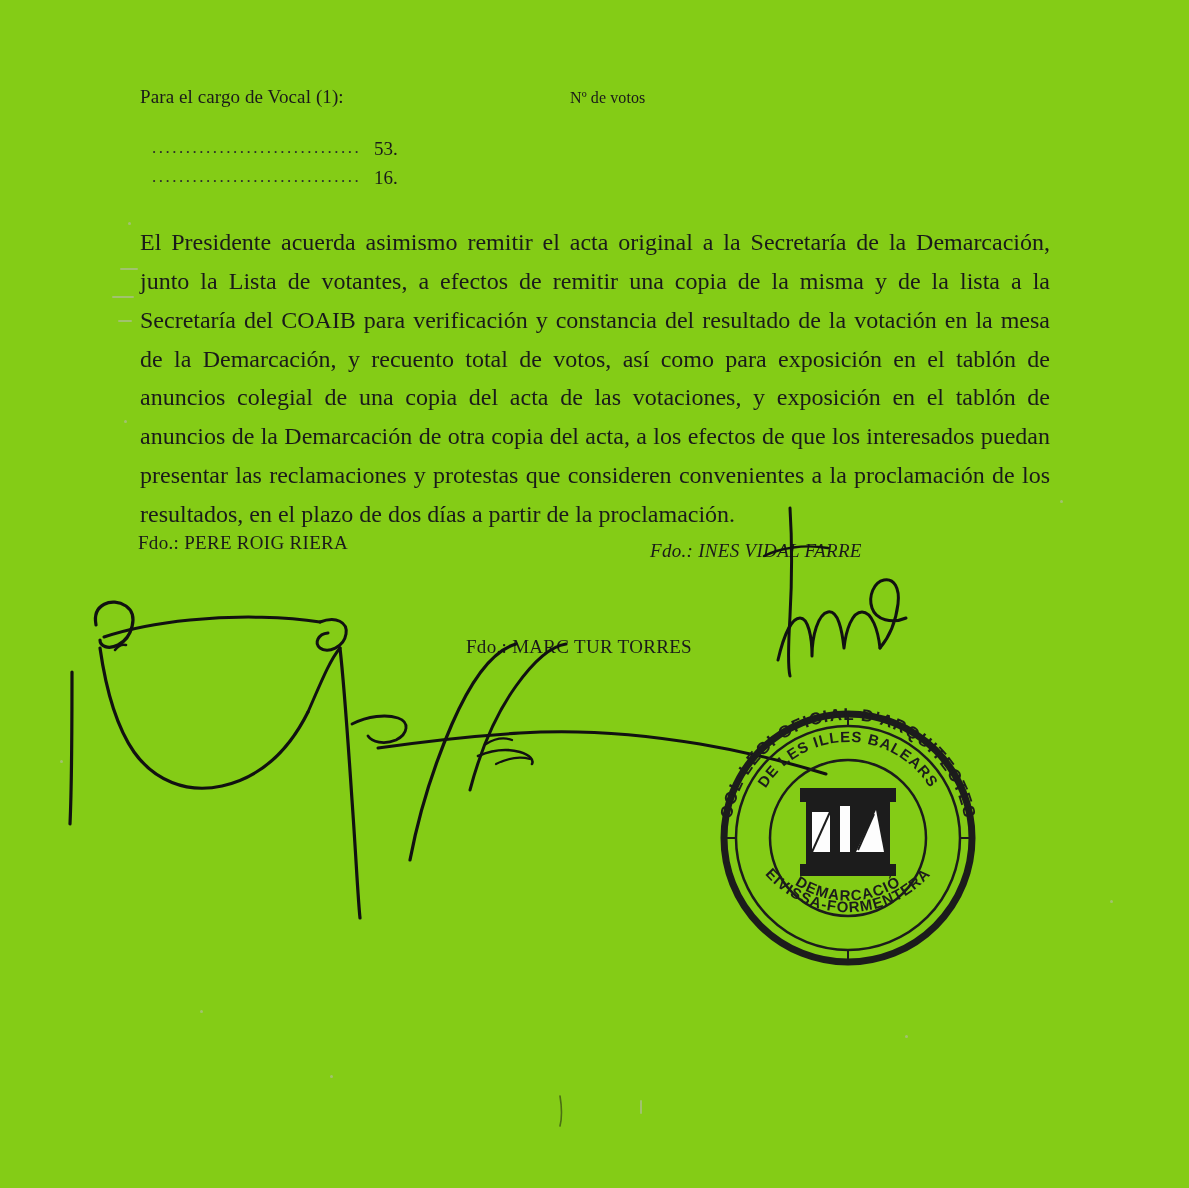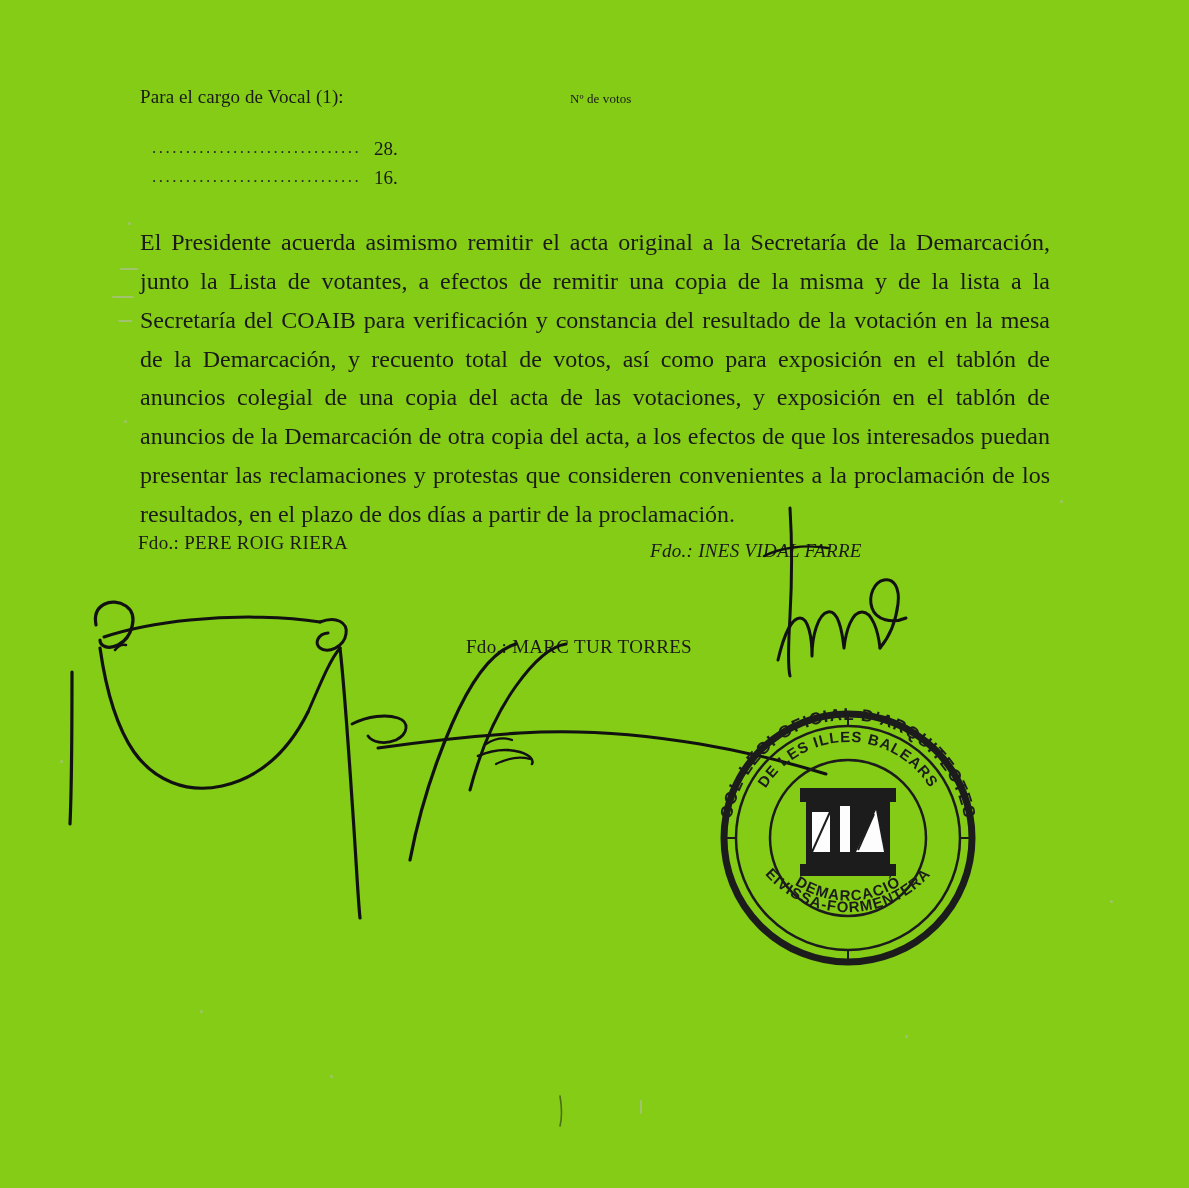--- a/index.html
+++ b/index.html
@@ -31,21 +31,21 @@
     width: 920px;
   }
 
   .heading-row {
     display: flex;
     align-items: baseline;
     font-size: 19px;
     letter-spacing: .1px;
   }
   .heading-left { width: 430px; }
-  .heading-right { font-size: 13px; }
+  .heading-right { font-size: 16px; }
 
   .candidates {
     margin-top: 26px;
     font-size: 19px;
     line-height: 1.55;
   }
   .cand-row {
     display: flex;
     align-items: baseline;
     white-space: nowrap;
@@ -106,21 +106,21 @@
   <div class="doc-body">
 
     <div class="heading-row">
       <div class="heading-left">Para el cargo de Vocal (1):</div>
       <div class="heading-right">Nº de votos</div>
     </div>
 
     <div class="candidates">
       <div class="cand-row">
         <span class="cand-dots">......................................</span>
-        <span class="cand-votes">28.</span>
+        <span class="cand-votes">53.</span>
       </div>
       <div class="cand-row">
         <span class="cand-dots">......................................</span>
         <span class="cand-votes">16.</span>
       </div>
     </div>
 
     <div class="para">El Presidente acuerda asimismo remitir el acta original a la Secretaría de la Demarcación, junto la Lista de votantes, a efectos de remitir una copia de la misma y de la lista a la Secretaría del COAIB para verificación y constancia del resultado de la votación en la mesa de la Demarcación, y recuento total de votos, así como para exposición en el tablón de anuncios colegial de una copia del acta de las votaciones, y exposición en el tablón de anuncios de la Demarcación de otra copia del acta, a los efectos de que los interesados puedan presentar las reclamaciones y protestas que consideren convenientes a la proclamación de los resultados, en el plazo de dos días a partir de la proclamación.</div>
 
   </div>

